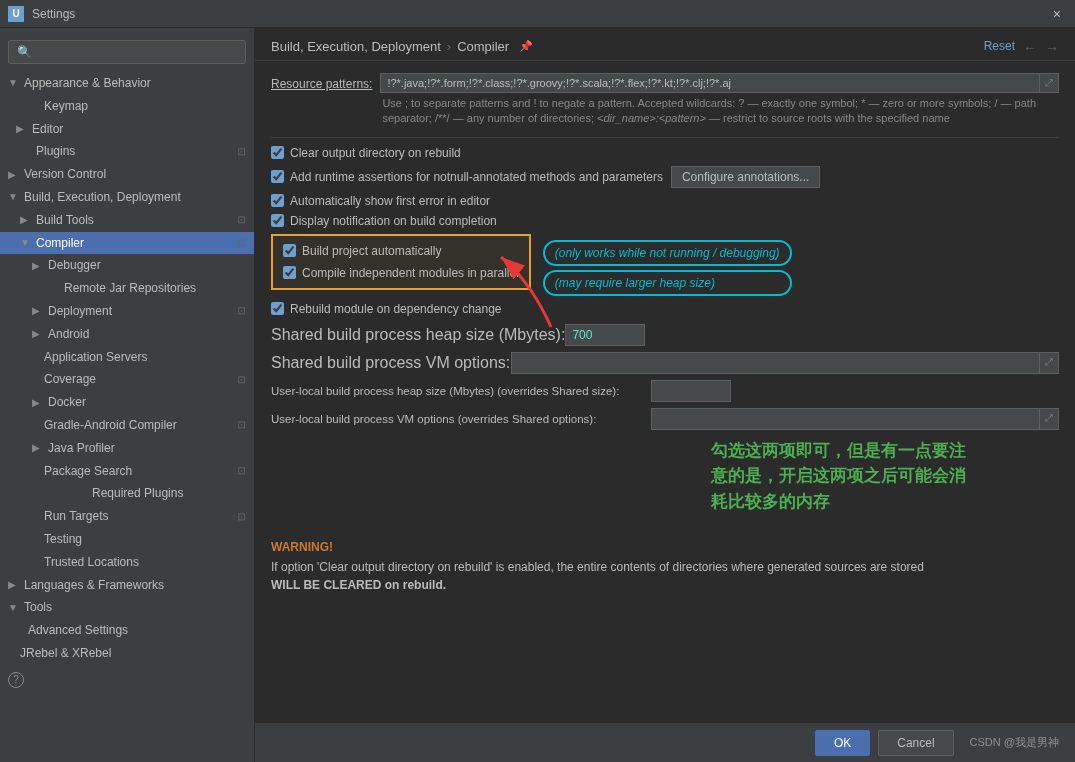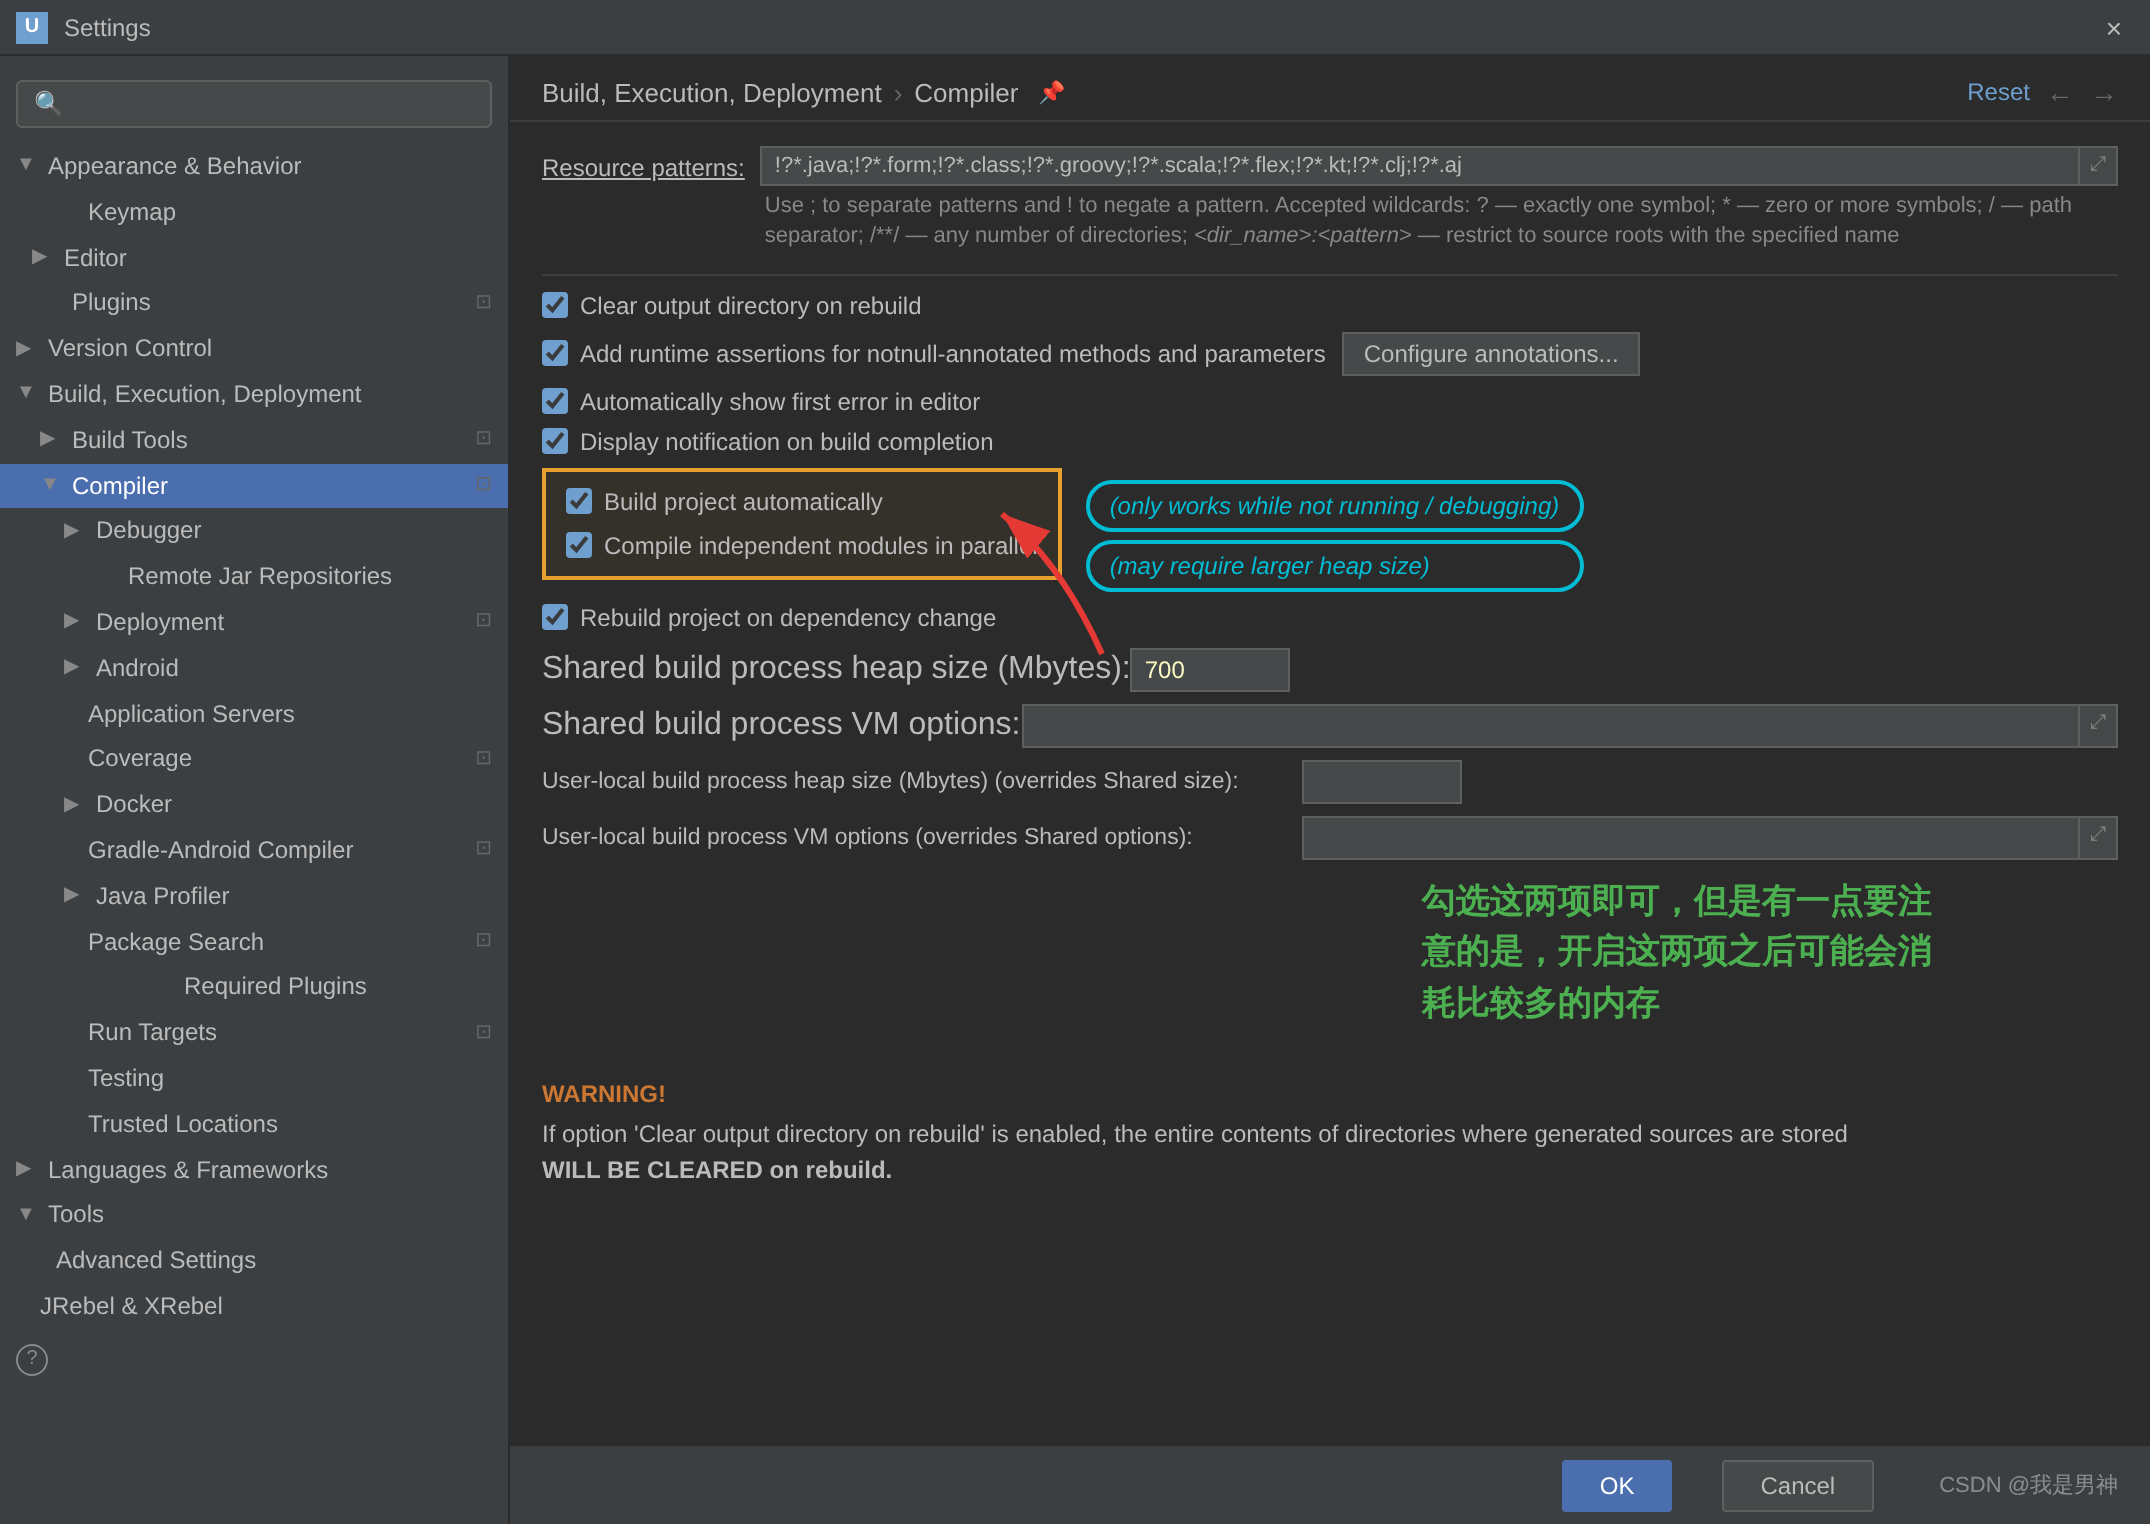--- a/index.html
+++ b/index.html
@@ -149,21 +149,21 @@
 
     .inline-row {
       display: flex;
       align-items: center;
       margin-bottom: 6px;
     }
 
     .input-small {
       background: #45494a;
       border: 1px solid #5e6060;
-      color: #fef9c3;
+      color: #5eead4;
       font-size: 12px;
       padding: 3px 6px;
       width: 80px;
     }
 
     .section-label {
       color: #bbbbbb;
       font-size: 16px;
       min-width: 200px;
     }
@@ -188,21 +188,21 @@
 
     
     .bottom-bar {
       height: 40px;
       background: #3c3f41;
       border-top: 1px solid #2b2b2b;
       display: flex;
       align-items: center;
       justify-content: flex-end;
       padding: 0 16px;
-      gap: 25px;
+      gap: 8px;
       flex-shrink: 0;
     }
     .bottom-btn {
       background: #45494a;
       border: 1px solid #5e6060;
       color: #bbbbbb;
       padding: 5px 18px;
       cursor: pointer;
       font-size: 12px;
       border-radius: 2px;
@@ -409,21 +409,21 @@
             </div>
           </div>
           <div style="display:flex; flex-direction:column; gap:4px; padding-top:6px; font-style:italic; color:#00bcd4; font-size:12px;">
             <span style="border: 2px solid #00bcd4; border-radius: 20px; padding: 4px 10px; display:inline-block;">(only works while not running / debugging)</span>
             <span style="border: 2px solid #00bcd4; border-radius: 20px; padding: 4px 10px; display:inline-block;">(may require larger heap size)</span>
           </div>
         </div>
 
         <div class="checkbox-row" style="position:relative;">
           <input type="checkbox" checked="" style="">
-          <span>Rebuild project on dependency change</span>
+          <span>Rebuild module on dependency change</span>
 
           <svg style="position:absolute; left:220px; top:-50px; pointer-events:none; overflow:visible;" width="120" height="80">
             <defs>
               <marker id="arrowhead" markerWidth="8" markerHeight="6" refX="8" refY="3" orient="auto">
                 <polygon points="0 0, 8 3, 0 6" fill="#e53935"></polygon>
               </marker>
             </defs>
             <path d="M 60 75 Q 40 30 10 5" stroke="#e53935" stroke-width="3" fill="none" marker-end="url(#arrowhead)"></path>
           </svg>
         </div>

